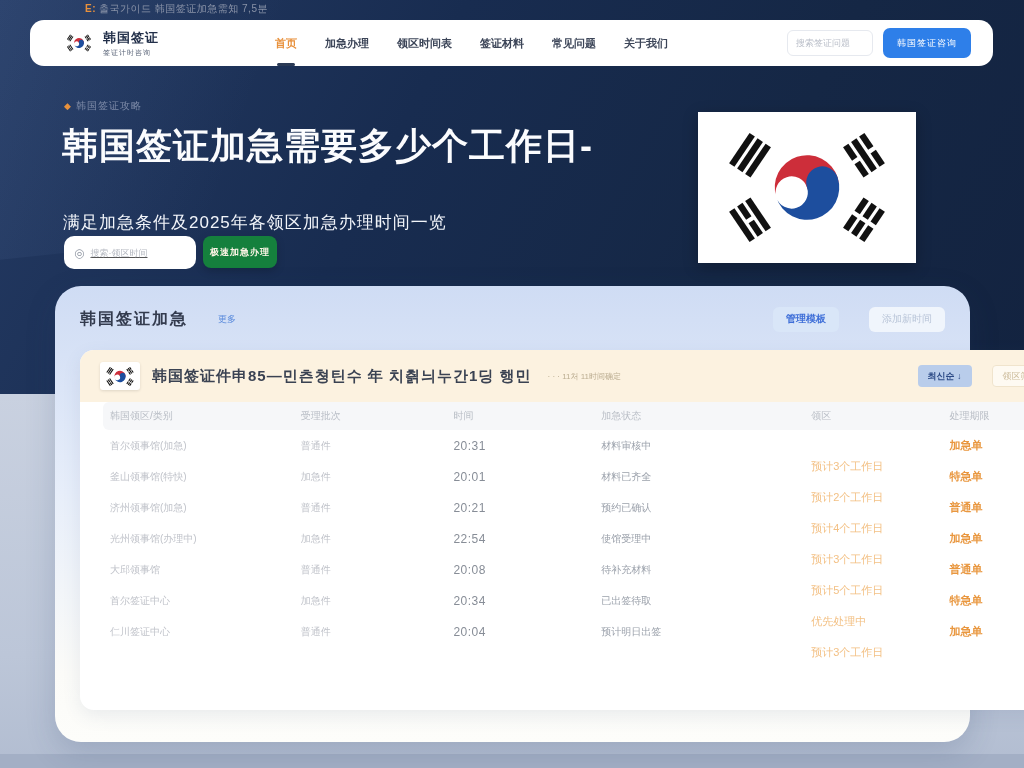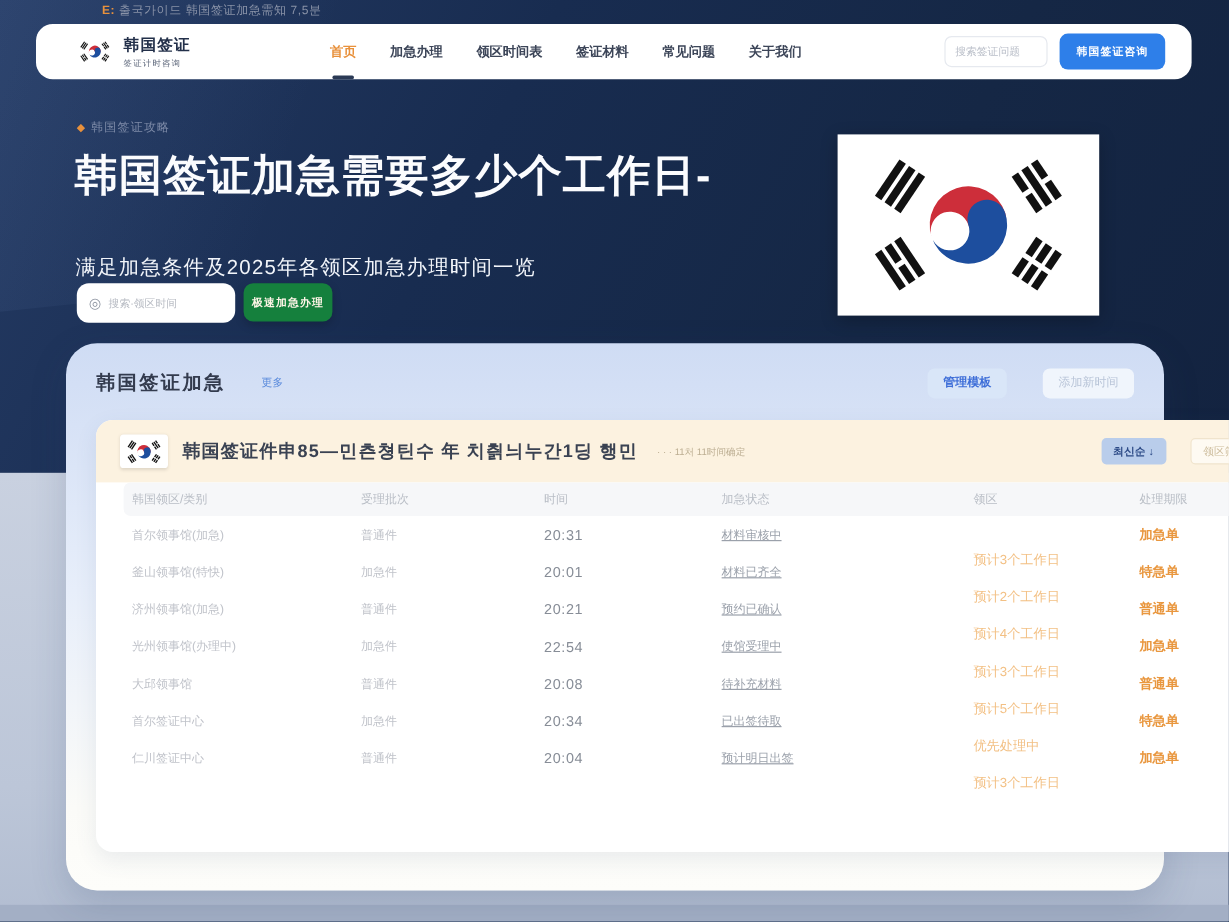--- a/index.html
+++ b/index.html
@@ -29,32 +29,32 @@
   .nav { display:flex; align-items:center; gap:28px; margin-left:116px; }
   .nav-item { font-size:11px; color:#3c4558; font-weight:bold; cursor:pointer; position:relative; padding:6px 0; }
   .nav-item.active { color:#e8913c; }
   .nav-item.active::after { content:''; position:absolute; left:2px; right:2px; bottom:-9px; height:3px;
     border-radius:2px; background:#2b3a55; }
   .hdr-right { margin-left:auto; display:flex; align-items:center; gap:10px; }
   .hdr-search { width:86px; height:26px; border:1px solid #e6e9ef; border-radius:6px; font-size:9px;
     color:#555; padding:0 8px; outline:none; background:#fff; }
   .hdr-search::placeholder { color:#b9bec8; }
   .hdr-cta { height:30px; padding:0 14px; background:#2e7fe9; color:#fff; border:none; border-radius:7px;
-    font-size:9px; font-weight:bold; letter-spacing:1px; cursor:pointer; }
+    font-size:9px; font-weight:normal; letter-spacing:1px; cursor:pointer; }
 
   
   .hero-badge { position:absolute; left:64px; top:99px; font-size:10px; color:#7e8ba8; letter-spacing:1px; }
   .hero-badge .mk { color:#e8913c; font-size:9px; margin-right:4px; font-weight:bold; }
   .hero-title { position:absolute; left:62px; top:124px; width:640px; font-size:36px; line-height:1.2;
     font-weight:bold; color:#fbfcfe; letter-spacing:1px; }
   .hero-sub { position:absolute; left:63px; top:211px; font-size:17px; font-weight:normal; color:#f2f5fa; letter-spacing:1px; }
   .hero-search { position:absolute; left:64px; top:236px; width:132px; height:33px; background:#fff;
     border-radius:10px; display:flex; align-items:center; padding:0 10px; gap:6px; }
   .hero-search .gl { color:#8f96a2; font-size:12px; line-height:1; }
-  .hero-search input { border:none; outline:none; width:100%; font-size:9px; color:#555; background:transparent; }
+  .hero-search input { border:none; outline:none; width:100%; font-size:9px; color:#555; background:transparent;text-decoration:underline; }
   .hero-search input::placeholder { color:#b6bac2; }
   .hero-btn { position:absolute; left:203px; top:236px; width:74px; height:32px; background:#15803d;
     border:none; border-radius:8px; color:#fdf4e6; font-size:9px; font-weight:bold; letter-spacing:1px;
     cursor:pointer; box-shadow:0 3px 8px rgba(0,0,0,.18); }
   .flag-panel { position:absolute; left:698px; top:112px; width:218px; height:151px; background:#fff;
     display:flex; align-items:center; justify-content:center; box-shadow:0 4px 14px rgba(0,0,0,.25); }
   .flag-panel svg { width:196px; height:129px; }
 
   
   .panel { position:absolute; left:55px; top:286px; width:915px; height:456px; border-radius:26px;
@@ -96,21 +96,21 @@
   .t-head { display:flex; align-items:center; height:28px; background:#f6f7f9; border-radius:6px;
     padding:0 7px; }
   .t-head .cell { font-size:10px; color:#b9bec6; }
   .t-row { display:flex; align-items:center; height:31px; padding:0 7px; cursor:pointer; }
   .cell { overflow:hidden; white-space:nowrap; }
   .c0 { flex:0 0 20%; }  .c1 { flex:0 0 16%; }  .c2 { flex:0 0 15.5%; }
   .c3 { flex:0 0 22%; }  .c4 { flex:0 0 14.5%; } .c5 { flex:1; }
   .t-row .c0 { font-size:10px; color:#c0c3ca; }
   .t-row .c1 { font-size:10px; color:#c0c3ca; }
   .t-row .c2 { font-size:12px; color:#878d97; letter-spacing:.5px; }
-  .t-row .c3 { font-size:10px; color:#9ba1ab;text-decoration:underline; }
+  .t-row .c3 { font-size:10px; color:#9ba1ab; }
   .t-row .c4 { font-size:11px; color:#f3c084;margin-top:42px; }
   .t-row .c5 { font-size:11px; font-weight:bold; color:#e9973f; }
 </style>
 </head>
 <body>
 
 <div class="bg-top"></div>
 <div class="bg-bottom"></div>
 <div class="footer-strip"></div>
 

